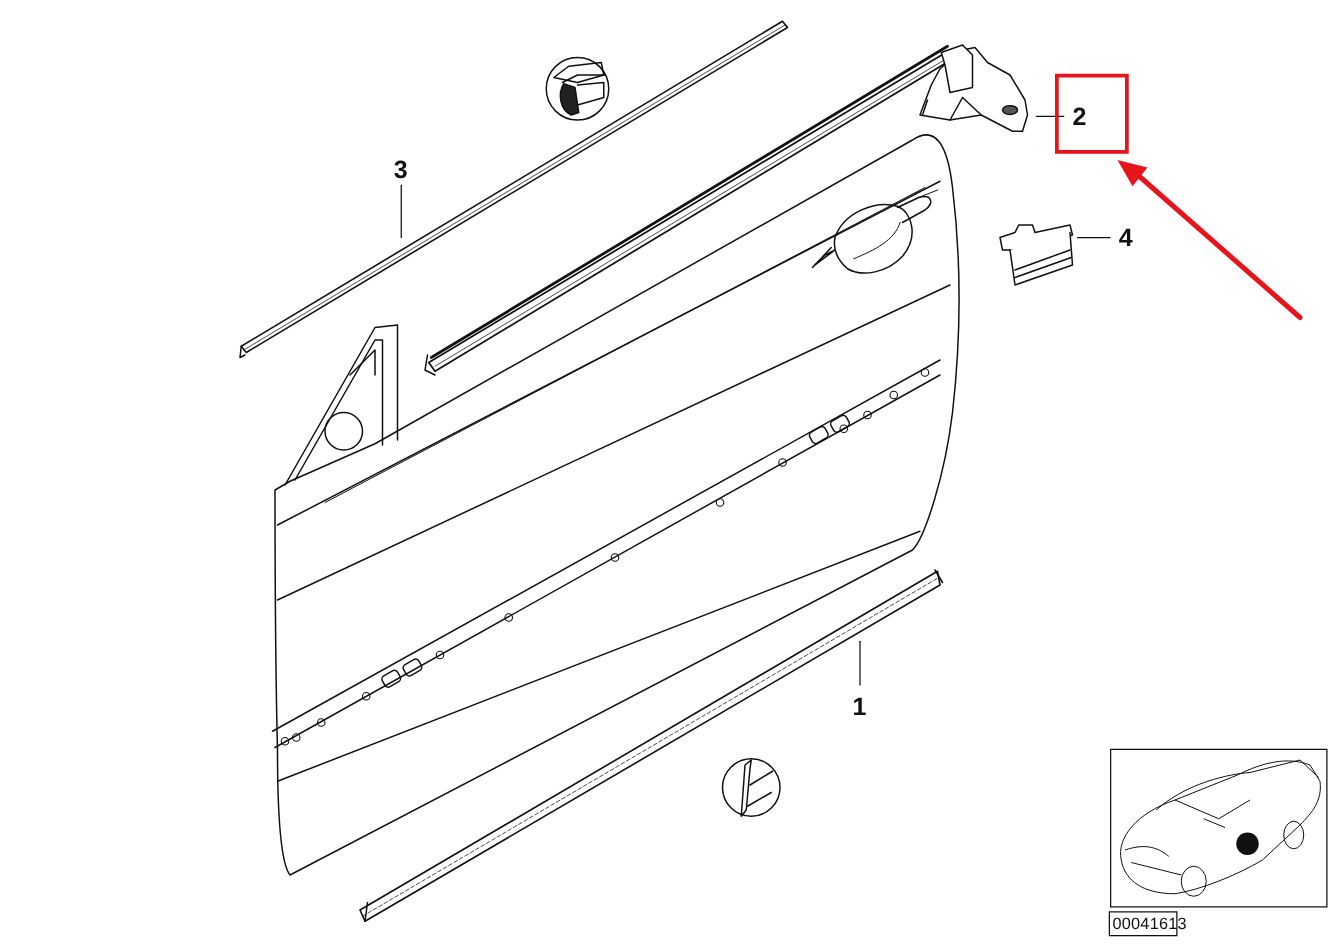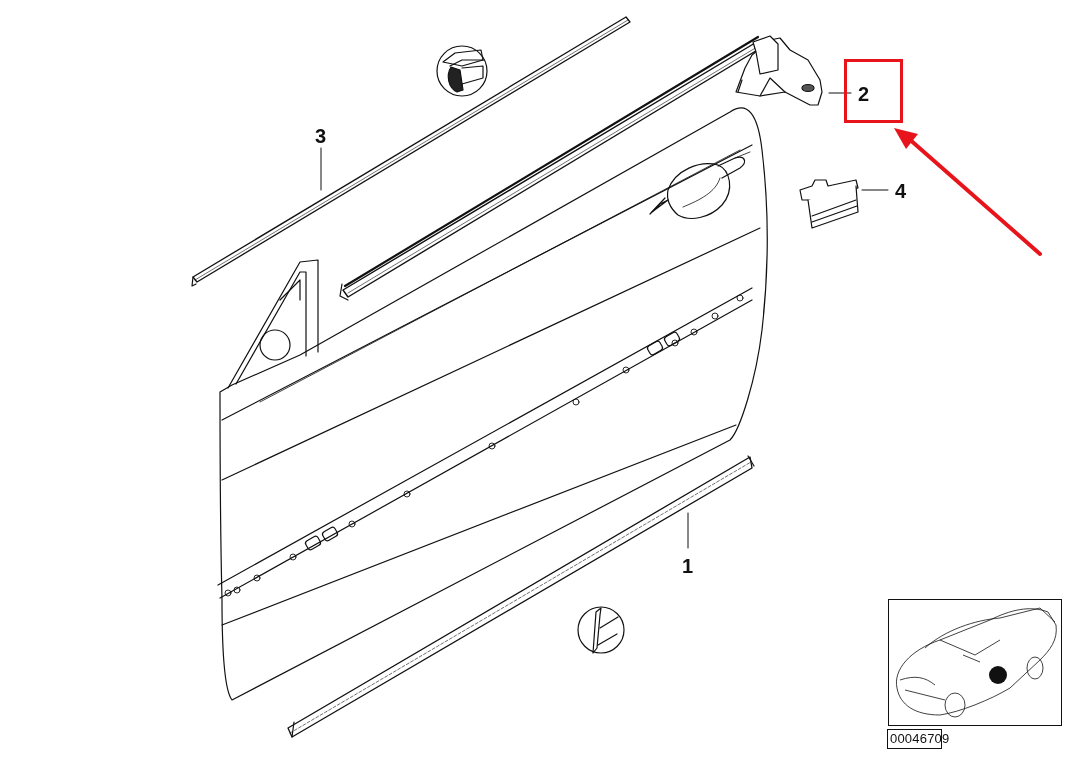--- a/index.html
+++ b/index.html
@@ -160,13 +160,13 @@
     <path d="M963,655 L980,662"></path>
     <path d="M905,690 L945,700"></path>
     <ellipse cx="955" cy="705" rx="10" ry="12"></ellipse>
     <ellipse cx="1035" cy="668" rx="8" ry="11"></ellipse>
     <path d="M900,680 C915,675 925,677 935,685"></path>
     <path d="M1000,618 L1040,608 L1055,622"></path>
   </g>
   <circle cx="998" cy="675" r="9" fill="#111"></circle>
 </svg>
 
-<div class="ref-code">00046709</div>
+<div class="ref-code">00041613</div>
 
 </body></html>

